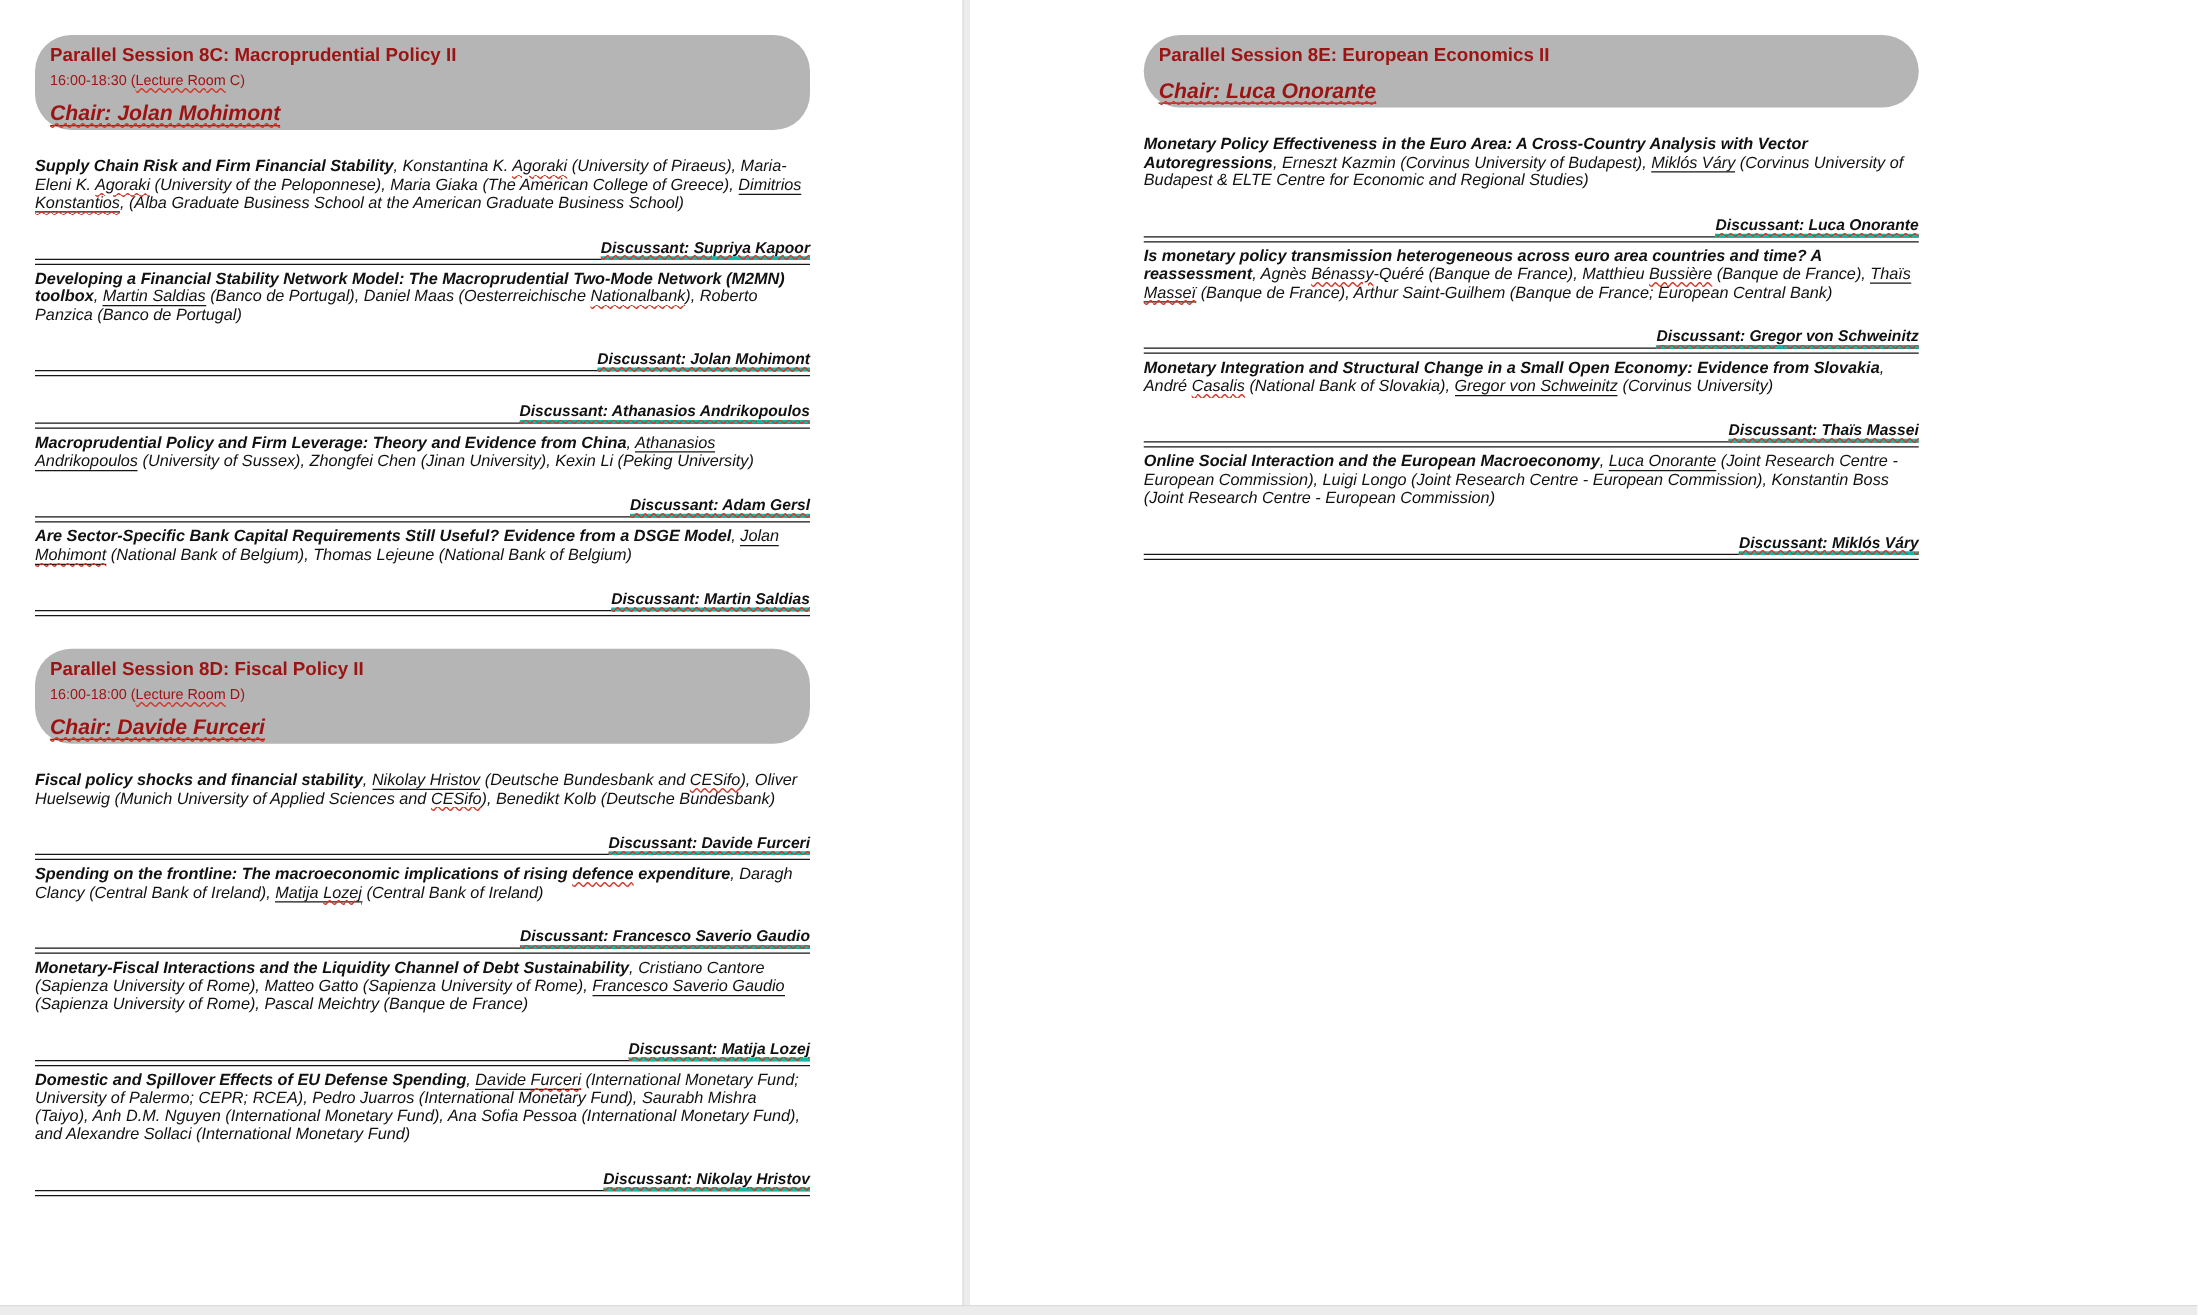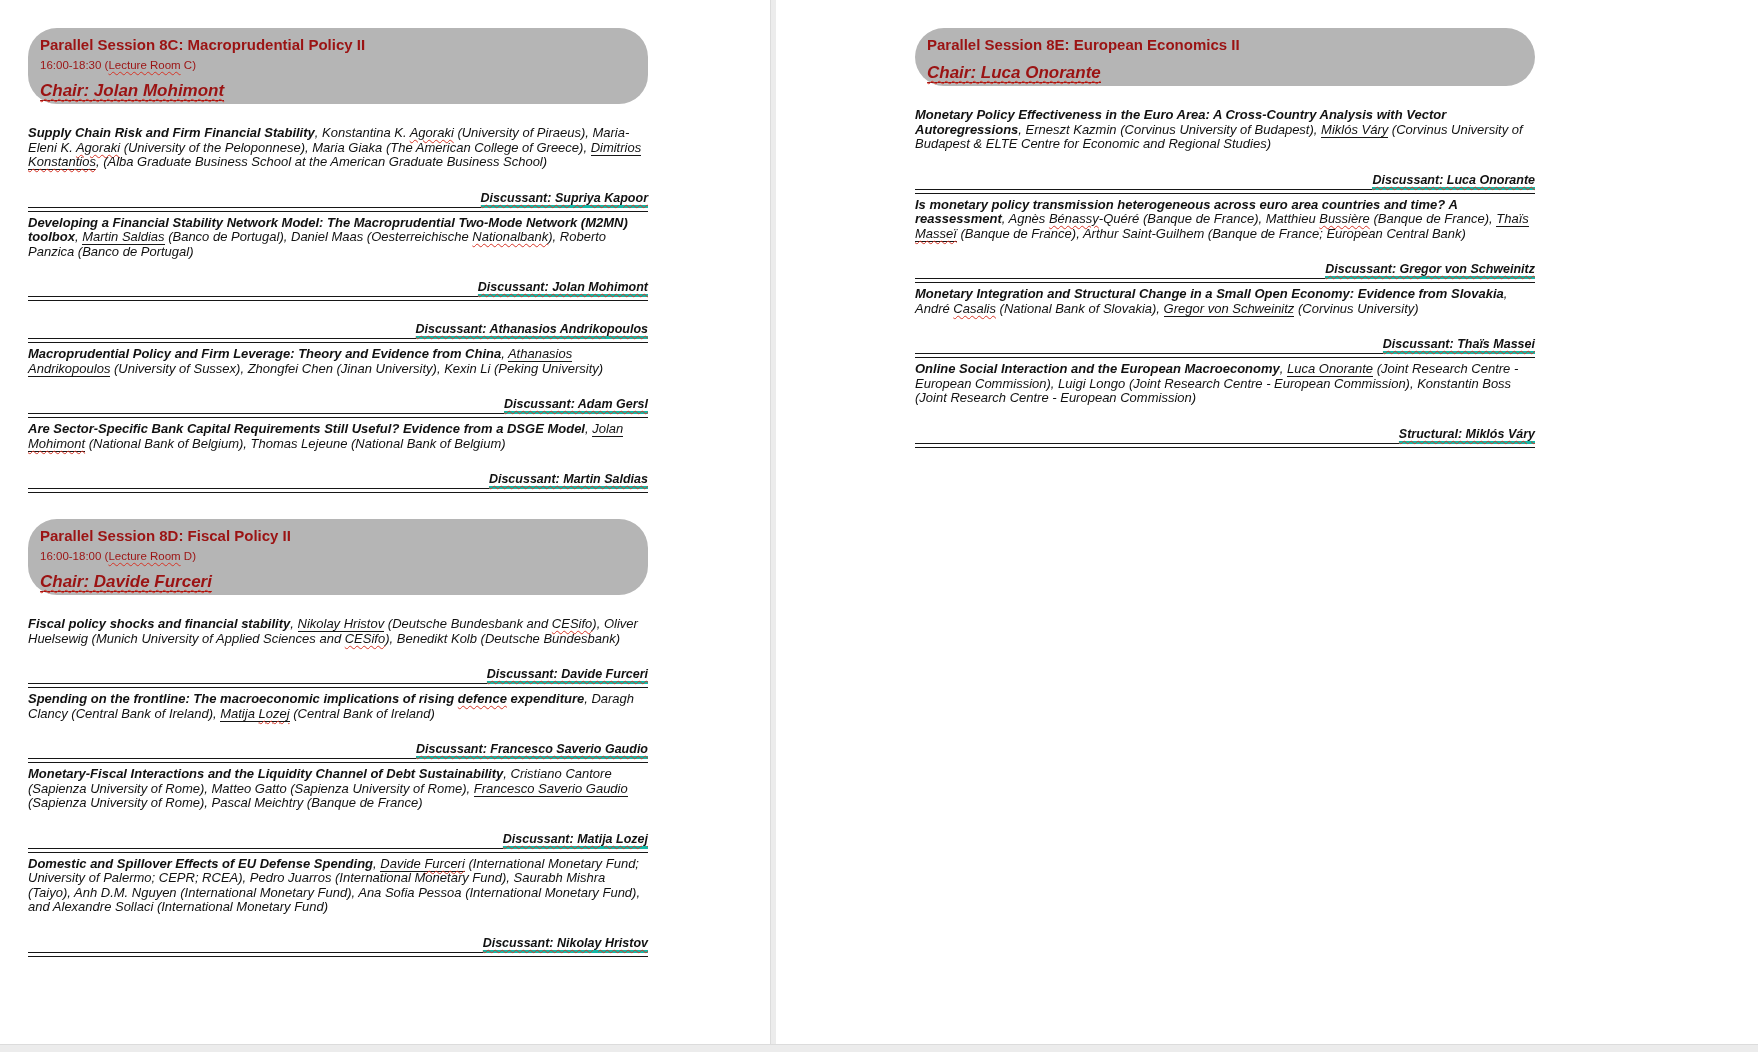--- a/index.html
+++ b/index.html
@@ -159,20 +159,20 @@
 
       <div class="paper"><span class="seg title">Is monetary policy transmission heterogeneous across euro area countries and time? A reassessment</span><span class="seg plain">, Agnès </span><span class="seg misspell">Bénassy</span><span class="seg plain">-Quéré (Banque de France), Matthieu </span><span class="seg misspell">Bussière</span><span class="seg plain"> (Banque de France), </span><span class="seg link">Thaïs </span><span class="seg link misspell">Masseï</span><span class="seg plain"> (Banque de France), Arthur Saint-Guilhem (Banque de France; European Central Bank)</span></div>
       <div class="disc"><span class="disc-text">Discussant: Gregor von Schweinitz</span></div>
       <div class="rule"></div>
 
       <div class="paper"><span class="seg title">Monetary Integration and Structural Change in a Small Open Economy: Evidence from Slovakia</span><span class="seg plain">, André </span><span class="seg misspell">Casalis</span><span class="seg plain"> (National Bank of Slovakia), </span><span class="seg link">Gregor von Schweinitz</span><span class="seg plain"> (Corvinus University)</span></div>
       <div class="disc"><span class="disc-text">Discussant: Thaïs Massei</span></div>
       <div class="rule"></div>
 
       <div class="paper"><span class="seg title">Online Social Interaction and the European Macroeconomy</span><span class="seg plain">, </span><span class="seg link">Luca Onorante</span><span class="seg plain"> (Joint Research Centre - European Commission), Luigi Longo (Joint Research Centre - European Commission), Konstantin Boss (Joint Research Centre - European Commission)</span></div>
-      <div class="disc"><span class="disc-text">Structural: Miklós Váry</span></div>
+      <div class="disc"><span class="disc-text">Discussant: Miklós Váry</span></div>
       <div class="rule"></div>
     </section>
 
   </div>
 </div>
 
 <div class="bottom-strip"></div>
 
 </body></html>

